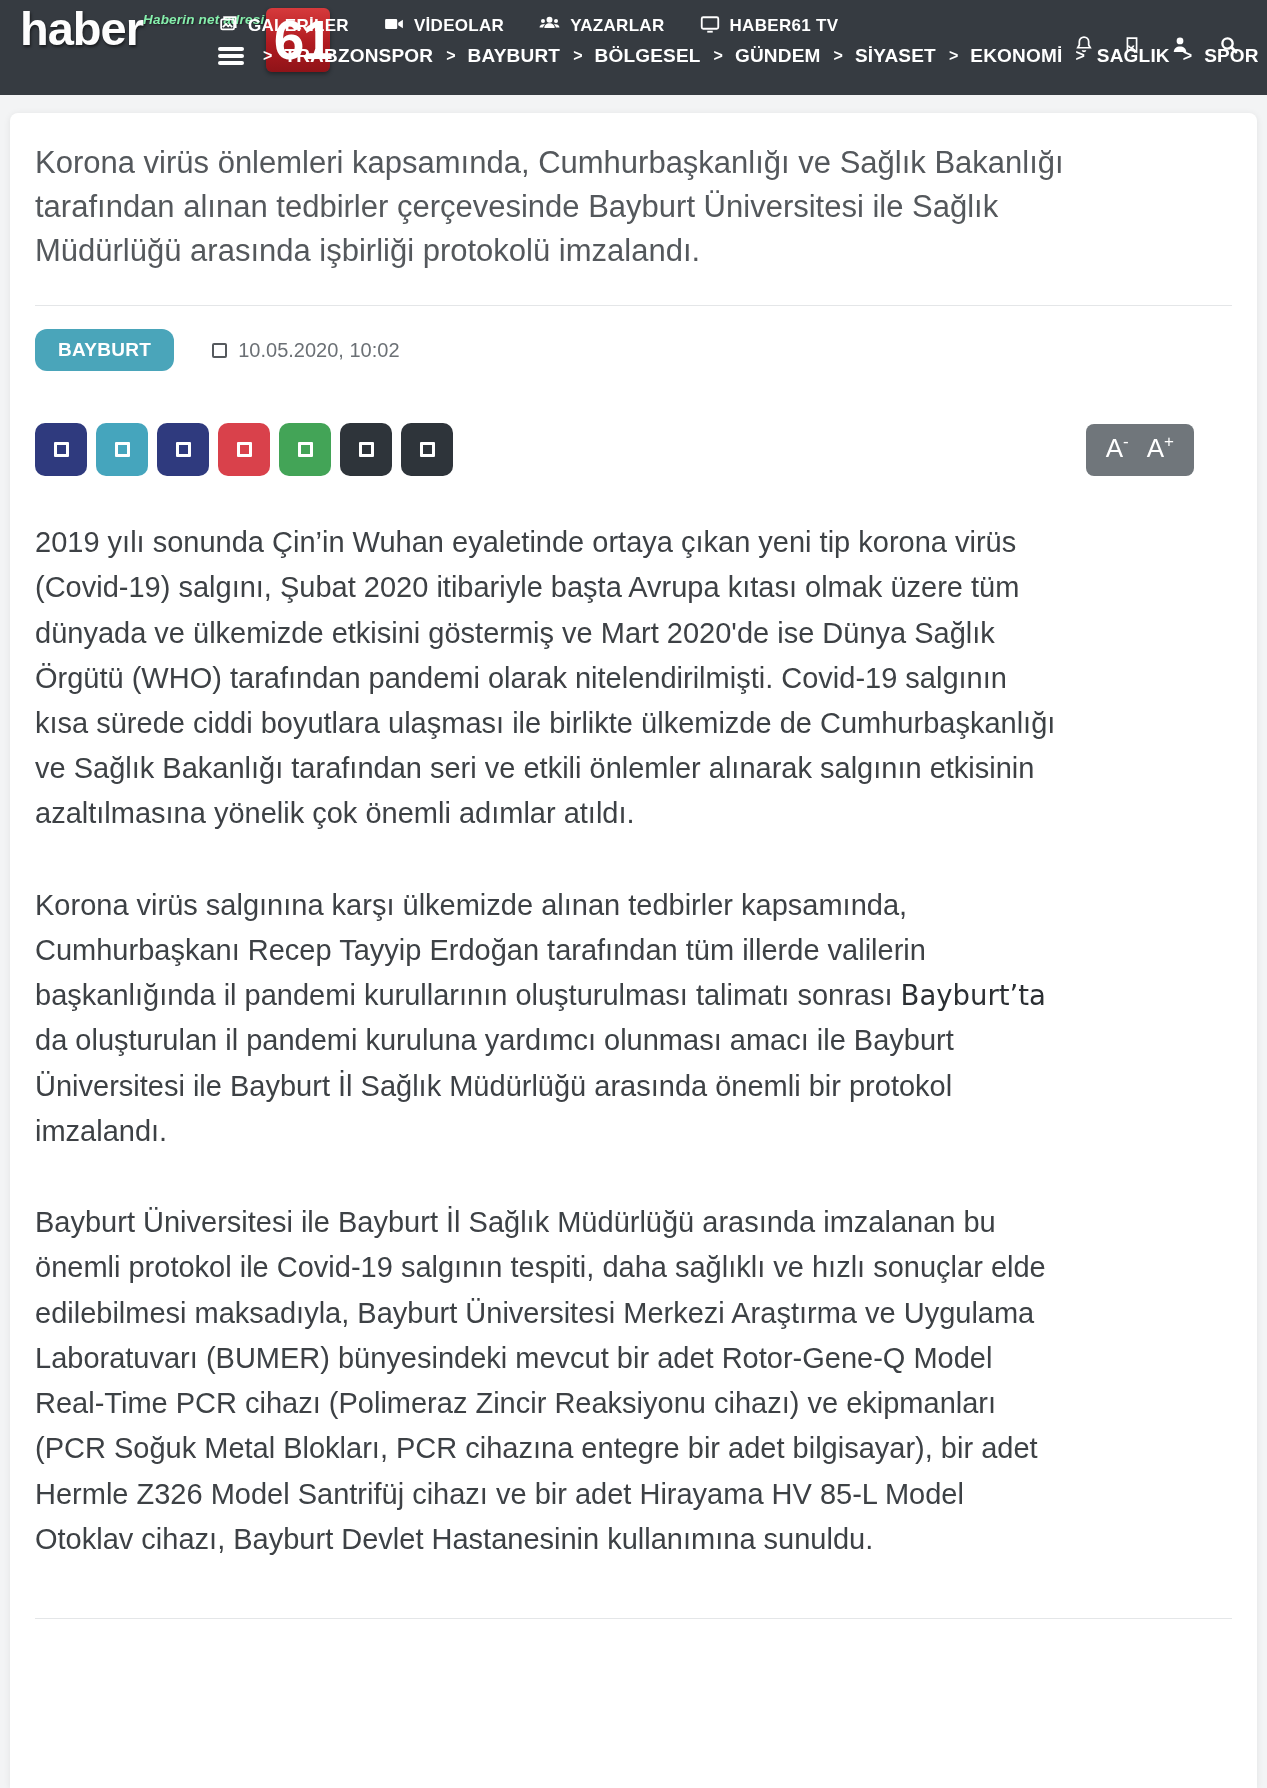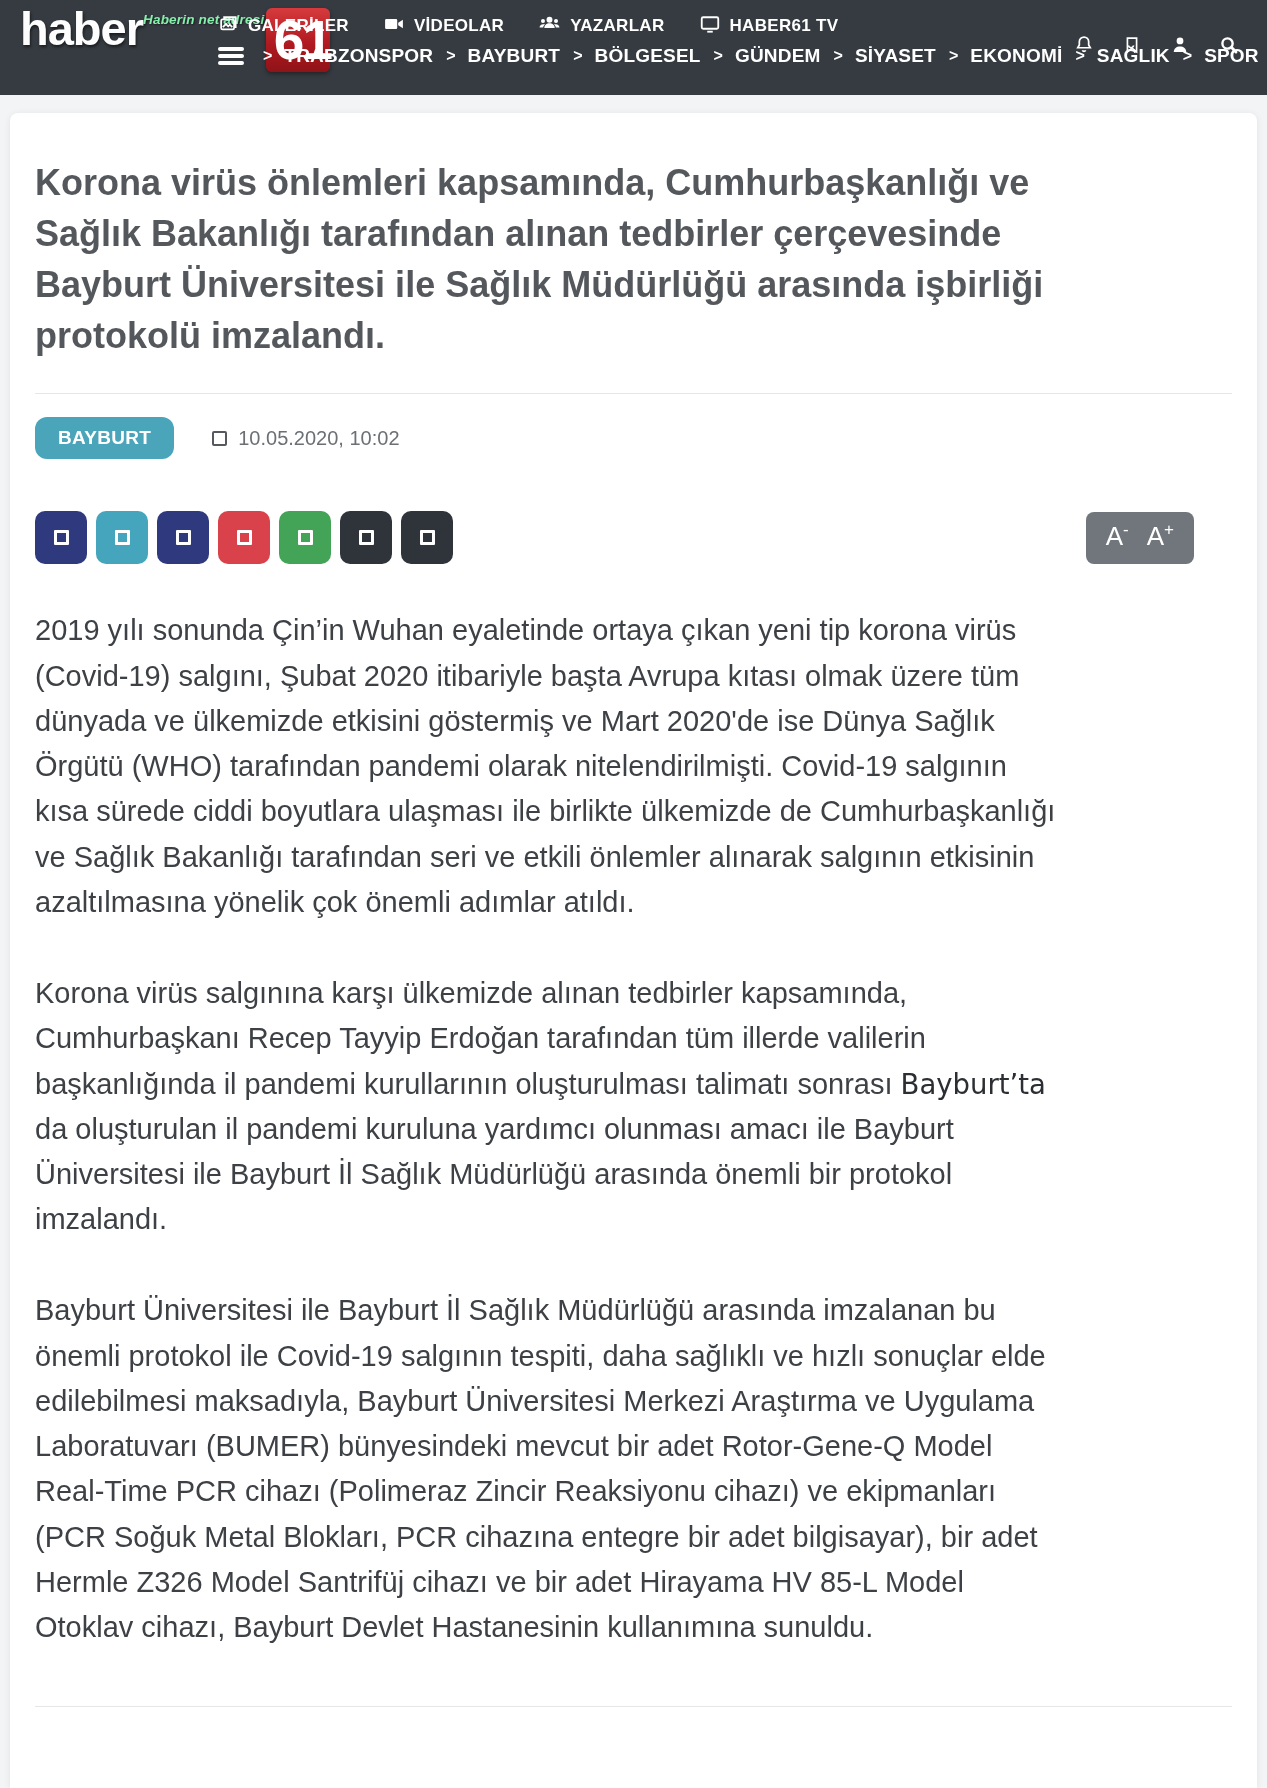--- a/index.html
+++ b/index.html
@@ -73,23 +73,23 @@
     box-shadow: 0 1px 7px rgba(0,0,0,.08);
     padding: 28px 25px 40px;
   }
   .article-title {
     margin: 8px 0 18px;
     max-width: 900px;
     font-size: 49px; font-weight: 700; line-height: 1.24;
     color: #272b31; letter-spacing: -0.5px;
   }
   .article-lead {
-    margin: 16px 0 32px;
+    margin: 0 0 32px;
     max-width: 1040px;
-    font-size: 36px; line-height: 1.42; font-weight: 700;
+    font-size: 31px; line-height: 1.42; font-weight: 400;
     color: #54585c;
   }
   .divider { border: none; border-top: 1px solid #e4e6e8; margin: 0; }
 
   .meta-row { display: flex; align-items: center; gap: 38px; margin: 23px 0 0; }
   .category-badge {
     display: inline-block; border: none; cursor: pointer;
     background: #4aa5ba; color: #fff;
     font-family: inherit; font-size: 19px; font-weight: 700; letter-spacing: .3px;
     padding: 10px 23px; border-radius: 12px;

